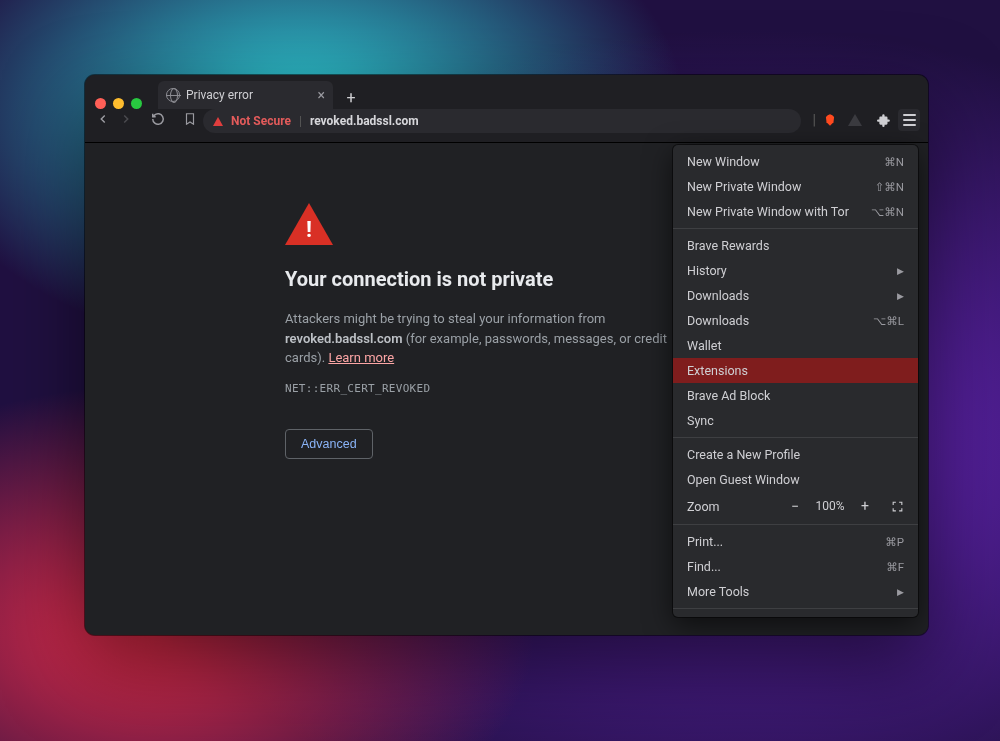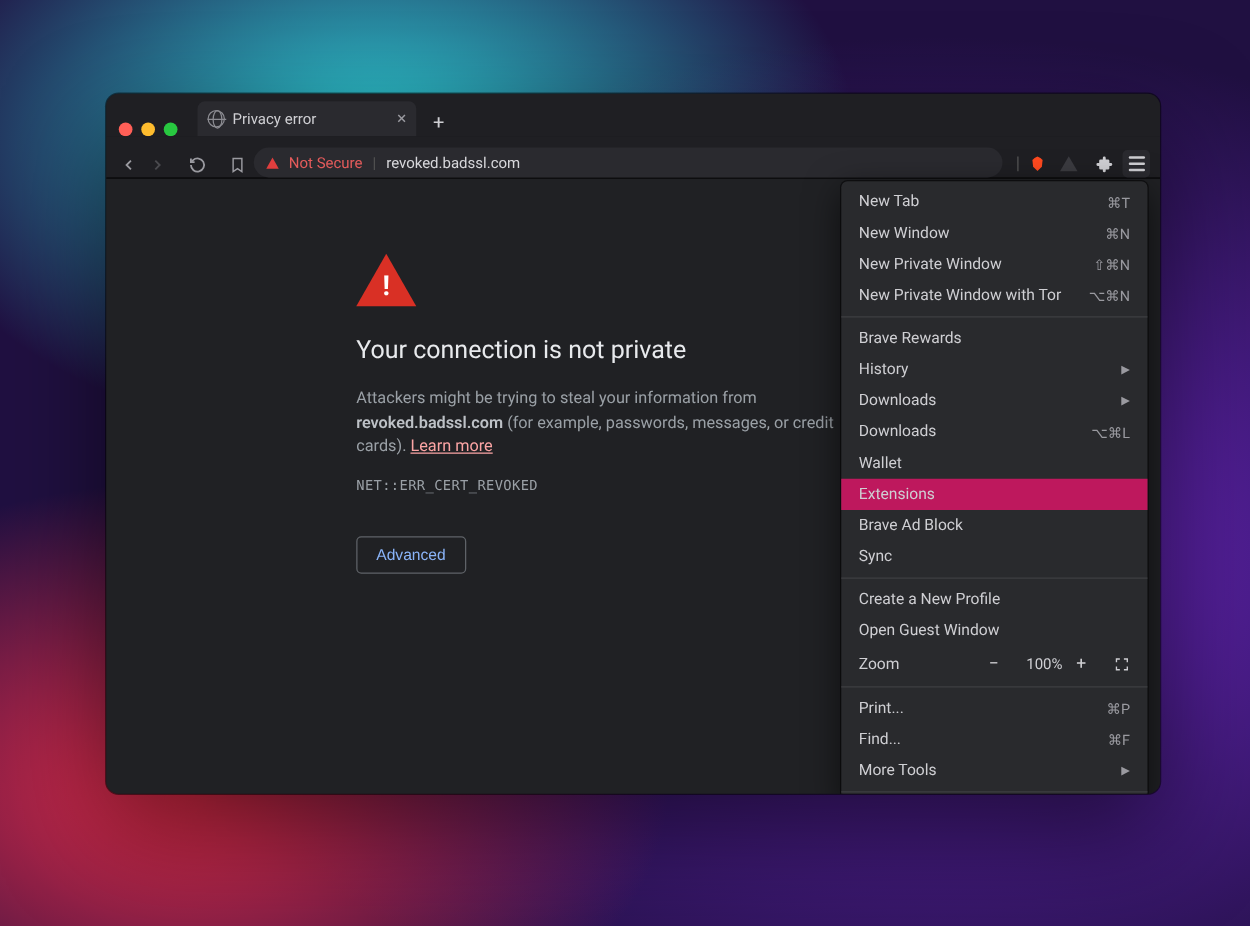--- a/index.html
+++ b/index.html
@@ -46,21 +46,21 @@
   }
   .tab .globe { width:14px; height:14px; border:1.5px solid #8c8c92; border-radius:50%; position:relative; flex:none; }
   .tab .globe::before { content:""; position:absolute; left:50%; top:-1.5px; bottom:-1.5px; width:6px; margin-left:-3px; border:1.5px solid #8c8c92; border-radius:50%; }
   .tab .globe::after { content:""; position:absolute; left:-1.5px; right:-1.5px; top:50%; height:0; border-top:1.5px solid #8c8c92; }
   .tab .close { margin-left:auto; color:#9a9aa0; font-size:14px; line-height:1; cursor:pointer; }
   .newtab { width:24px; height:24px; display:flex; align-items:center; justify-content:center; color:#cfcfd3; font-size:16px; cursor:pointer; }
 
   
   .toolbar {
     height:34px; background:#1f1f23; border-bottom:1px solid #000;
-    display:flex; align-items:flex-end; padding:0 8px; gap:3px;
+    display:flex; align-items:flex-start; padding:0 8px; gap:3px;font-weight:bold;
   }
   .navbtn { width:20px; height:20px; display:flex; align-items:center; justify-content:center; color:#9a9aa0; }
   .navbtn svg { width:14px; height:14px; }
   .navbtn.disabled { opacity:.35; }
   .spacer-sm { width:6px; }
 
   .omnibox {
     flex:1; height:24px; background:#2a2a2f; border-radius:12px;
     display:flex; align-items:center; padding:0 10px; gap:8px;
     color:#bdbdc3; font-size:12px;
@@ -79,21 +79,21 @@
 
   
   .content {
     flex:1; background:#202124; color:#e8eaed;
     padding: 60px 45px 0 200px;
     font-size:13px;
     position:relative;
   }
   .big-warn { width:0; height:0; border-left:24px solid transparent; border-right:24px solid transparent; border-bottom:42px solid #d93025; position:relative; margin-bottom:22px; }
   .big-warn::after { content:"!"; position:absolute; left:-3px; top:14px; color:#fff; font-size:22px; font-weight:bold; width:6px; text-align:center; }
-  .heading { font-size:20px; font-weight:400; color:#e8eaed; margin-bottom:18px; }
+  .heading { font-size:20px; font-weight:700; color:#e8eaed; margin-bottom:18px; }
   .body { color:#9aa0a6; font-size:13px; line-height:1.5; max-width:420px; }
   .body b { color:#bdc1c6; font-weight:600; }
   .body a { color:#fca5a5; text-decoration:underline; cursor:pointer; }
   .errcode { font-family: Menlo, Consolas, monospace; font-size:11px; color:#9aa0a6; margin-top:14px; letter-spacing:.3px; }
   .adv-row { margin-top:34px; }
   .advanced {
     background:transparent; border:1px solid #5f6368; color:#8ab4f8;
     padding:7px 15px; border-radius:4px; font-size:12.5px; cursor:pointer;text-align:center;
   }
 
@@ -105,29 +105,29 @@
     box-shadow:0 8px 28px rgba(0,0,0,.6), 0 0 0 1px rgba(0,0,0,.5);
     font-size:12.5px;
     padding:4px 0;
     z-index:5;
   }
   .menu-item {
     display:flex; align-items:center; justify-content:space-between;
     padding:5px 14px; cursor:pointer;
     min-height:19px;
   }
-  .menu-item:hover, .menu-item.hover { background:#be185d; }
+  .menu-item:hover, .menu-item.hover { background:#7f1d1d; }
   .menu-item .shortcut { color:#9a9aa0; font-size:11.5px; }
   .menu-item .chev { color:#9a9aa0; font-size:9px; }
   .menu-sep { height:1px; background:#3e3f42; margin:4px 0; }
 
   .zoom-row { display:flex; align-items:center; padding:4px 10px 4px 14px; gap:4px; }
   .zoom-row .zlabel { flex:1; }
   .zbtn { width:22px; height:20px; display:flex; align-items:center; justify-content:center; color:#cfcfd3; cursor:pointer; font-size:14px; }
-  .zval { width:40px; text-align:right; font-size:12px; }
+  .zval { width:40px; text-align:center; font-size:12px; }
   .fs { width:22px; height:20px; display:flex; align-items:center; justify-content:center; cursor:pointer; margin-left:6px; }
   .fs svg { width:13px; height:13px; }
 </style>
 </head>
 <body>
 
 <div class="window">
 
   <div class="tabstrip">
     <div class="traffic">
@@ -203,24 +203,20 @@
     <div class="body">
       <span>Attackers might be trying to steal your information from </span><b>revoked.badssl.com</b><span> (for example, passwords, messages, or credit cards). </span><a>Learn more</a>
     </div>
     <div class="errcode">NET::ERR_CERT_REVOKED</div>
     <div class="adv-row">
       <button class="advanced">Advanced</button>
     </div>
   </div>
 
   <div class="menu">
-    <div class="menu-item">
-        <span>New Tab</span>
-        <span class="shortcut">⌘T</span>
-      </div>
     <div class="menu-item">
         <span>New Window</span>
         <span class="shortcut">⌘N</span>
       </div>
     <div class="menu-item">
         <span>New Private Window</span>
         <span class="shortcut">⇧⌘N</span>
       </div>
     <div class="menu-item">
         <span>New Private Window with Tor</span>

